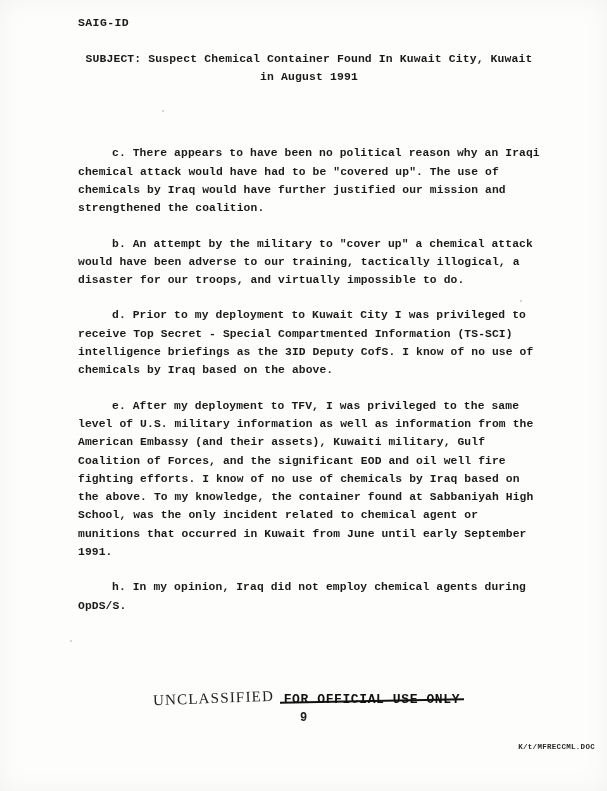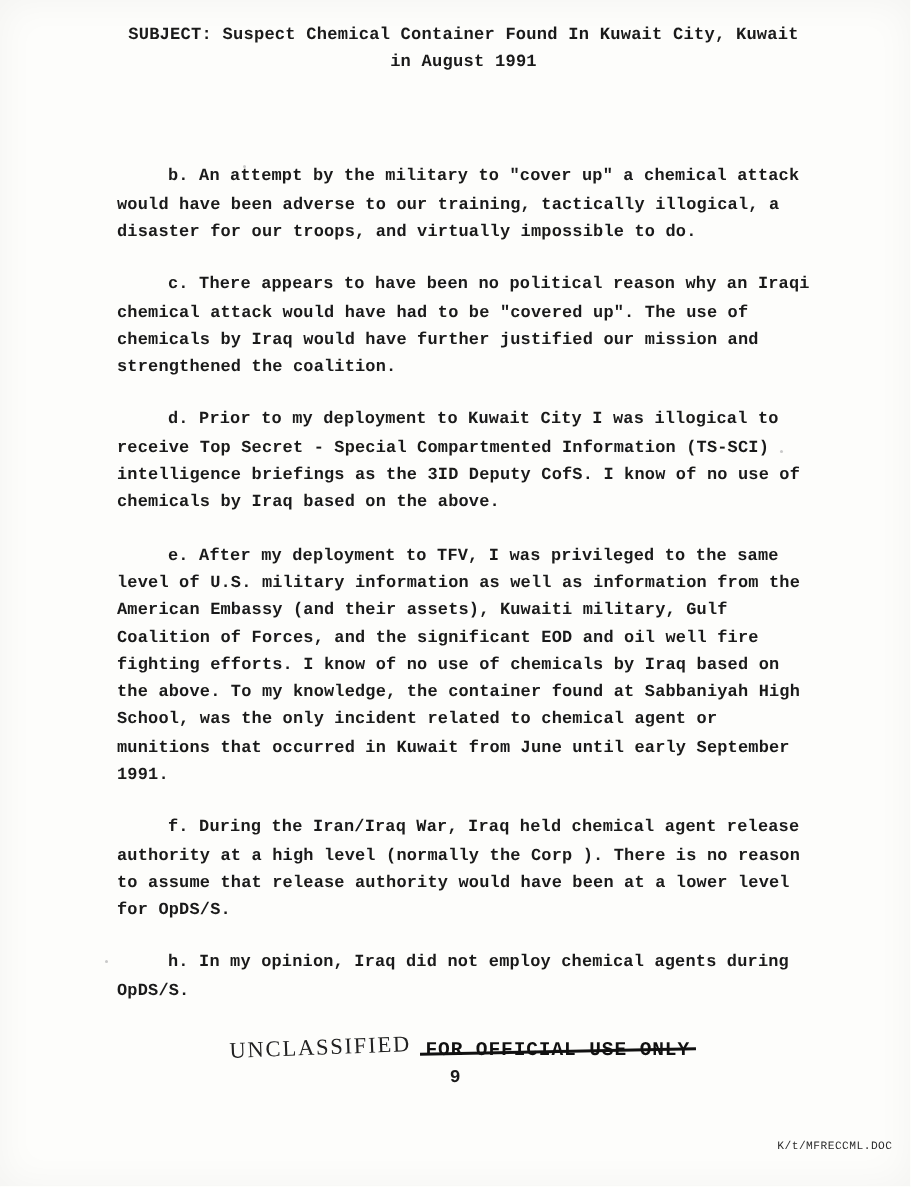--- a/index.html
+++ b/index.html
@@ -97,47 +97,47 @@
   }
   .page-number {
     margin-top: 3px;
     font-size: 12px;
     font-weight: 700;
     text-align: center;
   }
   .footer-file {
     position: absolute;
     right: 12px;
-    bottom: 22px;
+    bottom: 40px;
     font-size: 7.5px;
     letter-spacing: 0.3px;
     color: #2a2a2a;
-    font-weight: 400;
+    font-weight: 700;
   }
   .speck {
     position: absolute;
     background: #c9c9c9;
     border-radius: 50%;
   }
 </style>
 </head>
 <body>
 
 <div class="page">
 
   <div class="doc-body">
 
+    <div class="header-id">SAIG-ID</div>
 
     <div class="subject-block">SUBJECT:  Suspect Chemical Container Found In Kuwait City, Kuwait in August 1991</div>
 
+    <p class="para">c.  There appears to have been no political reason why an Iraqi chemical attack would have had to be "covered up".  The use of chemicals by Iraq would have further justified our mission and strengthened the coalition.</p>
     <p class="para">b.  An attempt by the military to "cover up" a chemical attack would have been adverse to our training, tactically illogical, a disaster for our troops, and virtually impossible to do.</p>
-    <p class="para">c.  There appears to have been no political reason why an Iraqi chemical attack would have had to be "covered up".  The use of chemicals by Iraq would have further justified our mission and strengthened the coalition.</p>
-    <p class="para">d.  Prior to my deployment to Kuwait City I was illogical to receive Top Secret - Special Compartmented Information (TS-SCI) intelligence briefings as the 3ID Deputy CofS.  I know of no use of chemicals by Iraq based on the above.</p>
+    <p class="para">d.  Prior to my deployment to Kuwait City I was privileged to receive Top Secret - Special Compartmented Information (TS-SCI) intelligence briefings as the 3ID Deputy CofS.  I know of no use of chemicals by Iraq based on the above.</p>
     <p class="para">e.  After my deployment to TFV, I was privileged to the same level of U.S. military information as well as information from the American Embassy (and their assets), Kuwaiti military, Gulf Coalition of Forces, and the significant EOD and oil well fire fighting efforts.  I know of no use of chemicals by Iraq based on the above.  To my knowledge, the container found at Sabbaniyah High School, was the only incident related to chemical agent or munitions that occurred in Kuwait from June until early September 1991.</p>
-    <p class="para">f.  During the Iran/Iraq War, Iraq held chemical agent release authority at a high level (normally the Corp ).  There is no reason to assume that release authority would have been at a lower level for OpDS/S.</p>
     <p class="para">h.  In my opinion, Iraq did not employ chemical agents during OpDS/S.</p>
 
   </div>
 
   <div class="stamp-area">
     <div class="unclassified">UNCLASSIFIED</div>
     <div class="fouo-wrap">
       <div class="fouo">FOR OFFICIAL USE ONLY</div>
       <div class="strike"></div>
     </div>

